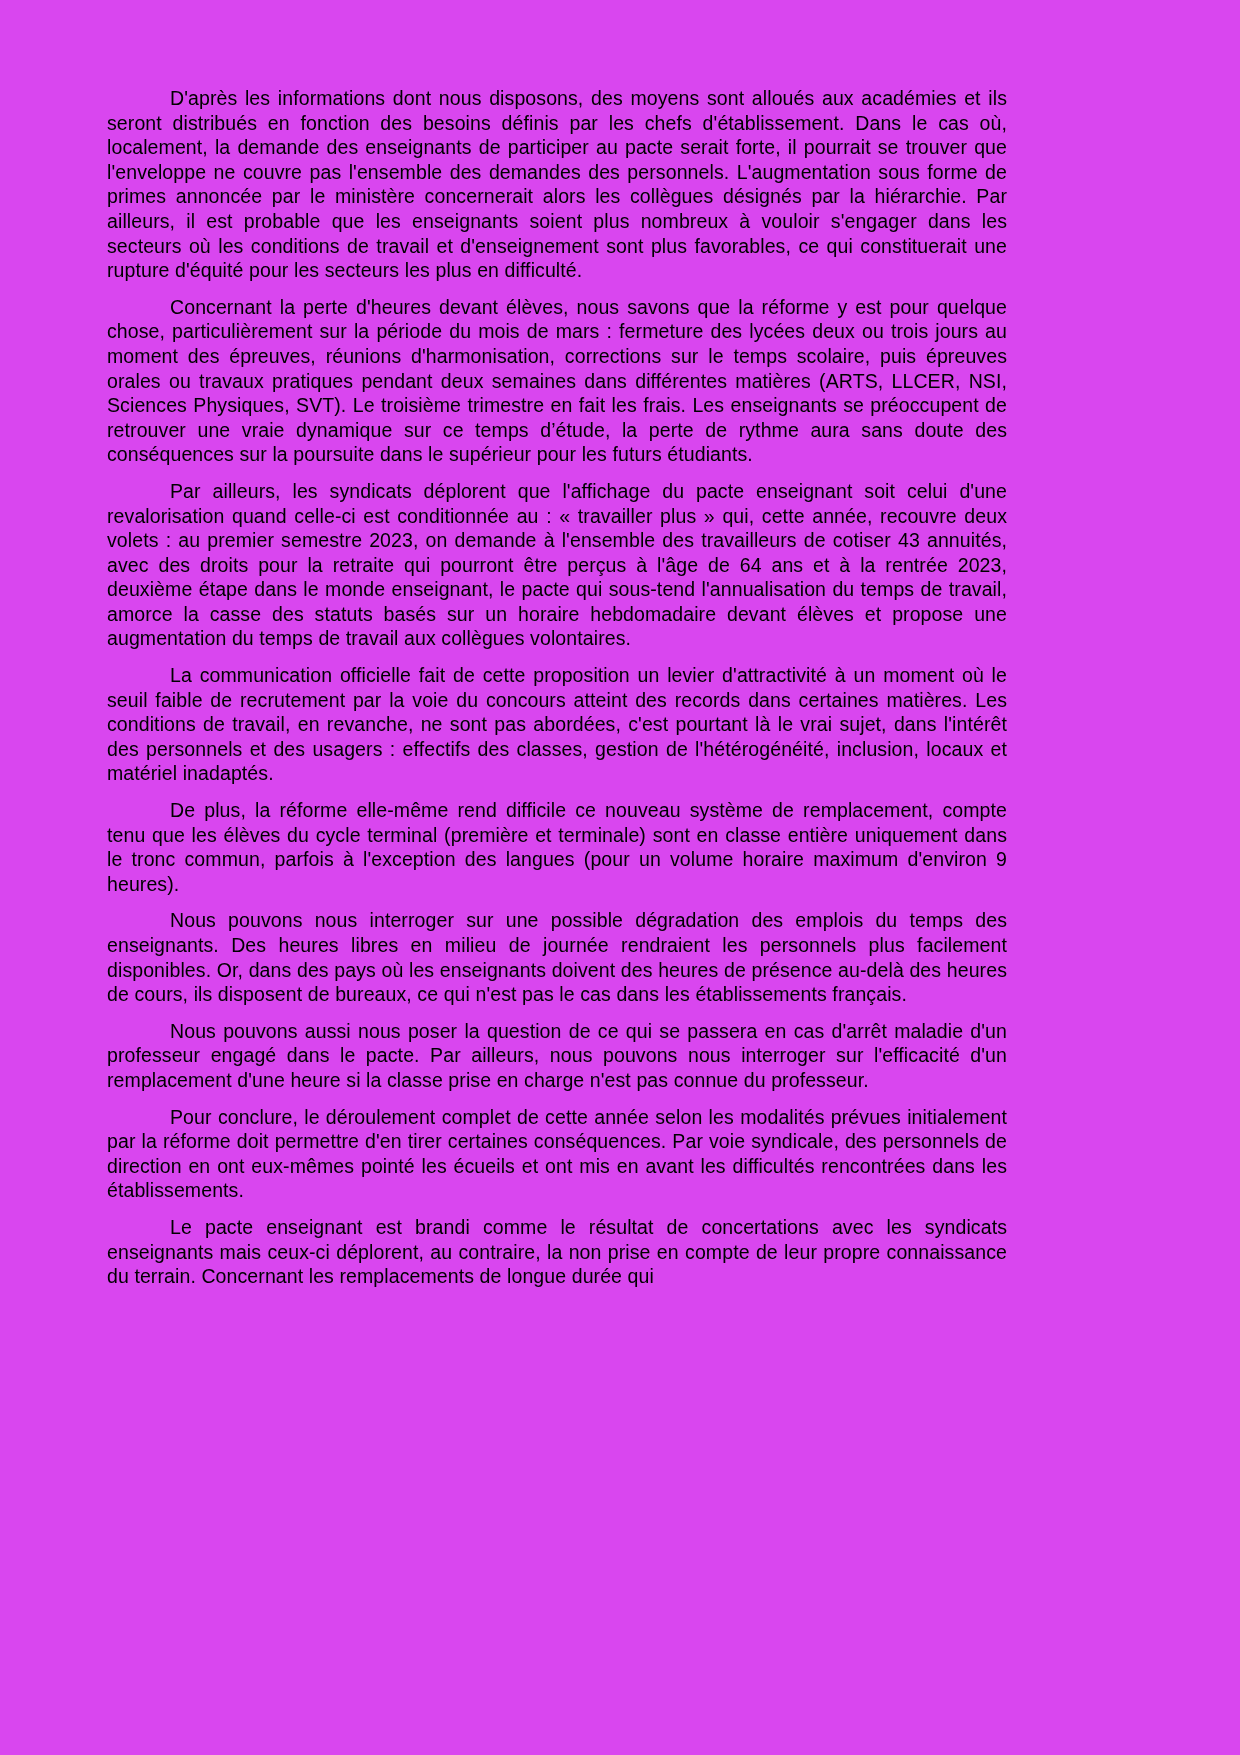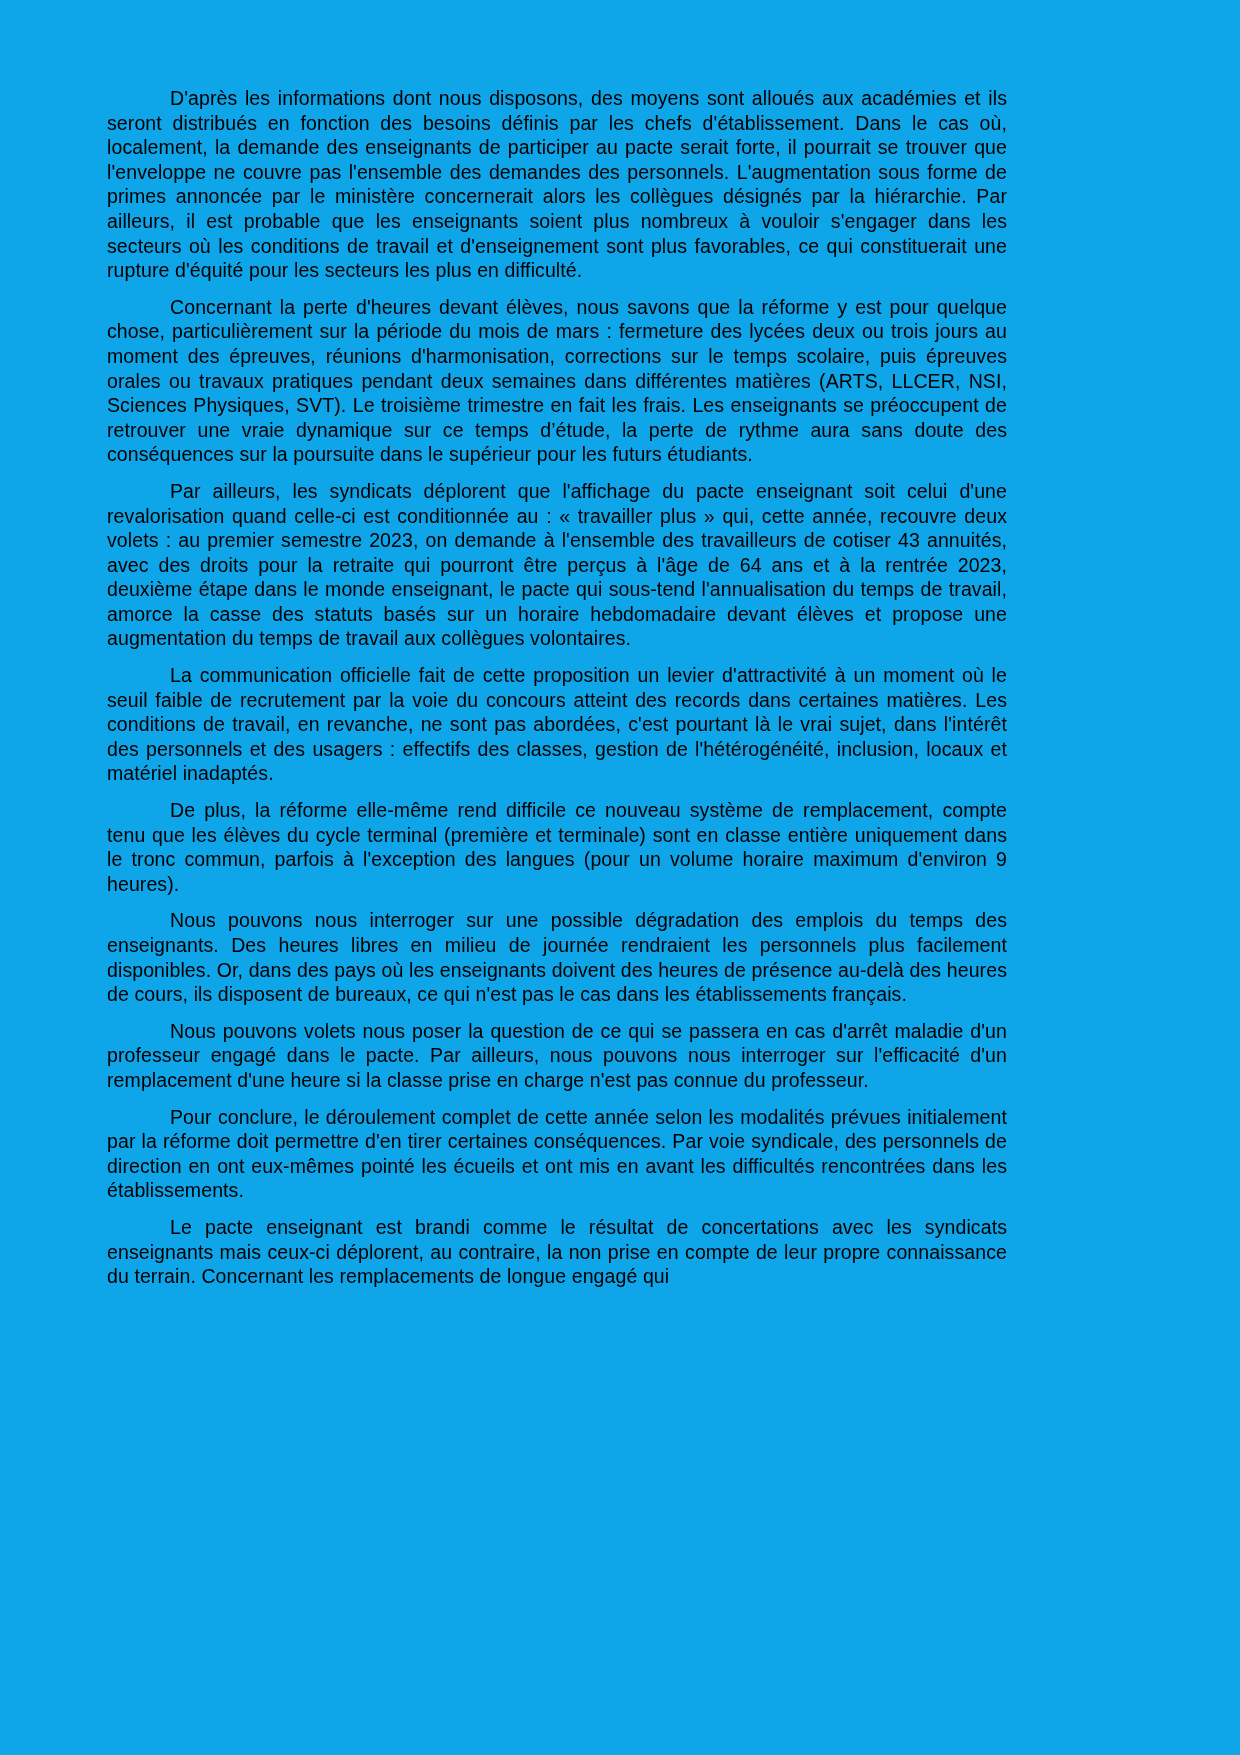--- a/index.html
+++ b/index.html
@@ -4,21 +4,21 @@
 <style>
   html, body {
     margin: 0;
     padding: 0;
     background: #ffffff;
   }
   .page {
     position: relative;
     width: 1240px;
     height: 1755px;
-    background: #0ea5e9;
+    background: #d946ef;
     box-sizing: border-box;
     padding: 86px 233px 0 107px;
     overflow: hidden;
   }
   .para {
     font-family: "Liberation Sans", sans-serif;
     font-size: 19.5px;
     line-height: 24.6px;
     color: #000000;
     text-align: justify;
@@ -30,16 +30,16 @@
 </head>
 <body>
 
 <div class="page">
   <p class="para">D'après les informations dont nous disposons, des moyens sont alloués aux académies et ils seront distribués en fonction des besoins définis par les chefs d'établissement. Dans le cas où, localement, la demande des enseignants de participer au pacte serait forte, il pourrait se trouver que l'enveloppe ne couvre pas l'ensemble des demandes des personnels. L'augmentation sous forme de primes annoncée par le ministère concernerait alors les collègues désignés par la hiérarchie. Par ailleurs, il est probable que les enseignants soient plus nombreux à vouloir s'engager dans les secteurs où les conditions de travail et d'enseignement sont plus favorables, ce qui constituerait une rupture d'équité pour les secteurs les plus en difficulté.</p>
   <p class="para">Concernant la perte d'heures devant élèves, nous savons que la réforme y est pour quelque chose, particulièrement sur la période du mois de mars : fermeture des lycées deux ou trois jours au moment des épreuves, réunions d'harmonisation, corrections sur le temps scolaire, puis épreuves orales ou travaux pratiques pendant deux semaines dans différentes matières (ARTS, LLCER, NSI, Sciences Physiques, SVT). Le troisième trimestre en fait les frais. Les enseignants se préoccupent de retrouver une vraie dynamique sur ce temps d’étude, la perte de rythme aura sans doute des conséquences sur la poursuite dans le supérieur pour les futurs étudiants.</p>
   <p class="para">Par ailleurs, les syndicats déplorent que l'affichage du pacte enseignant soit celui d'une revalorisation quand celle-ci est conditionnée au : « travailler plus » qui, cette année, recouvre deux volets : au premier semestre 2023, on demande à l'ensemble des travailleurs de cotiser 43 annuités, avec des droits pour la retraite qui pourront être perçus à l'âge de 64 ans et à la rentrée 2023, deuxième étape dans le monde enseignant, le pacte qui sous-tend l'annualisation du temps de travail, amorce la casse des statuts basés sur un horaire hebdomadaire devant élèves et propose une augmentation du temps de travail aux collègues volontaires.</p>
   <p class="para">La communication officielle fait de cette proposition un levier d'attractivité à un moment où le seuil faible de recrutement par la voie du concours atteint des records dans certaines matières. Les conditions de travail, en revanche, ne sont pas abordées, c'est pourtant là le vrai sujet, dans l'intérêt des personnels et des usagers : effectifs des classes, gestion de l'hétérogénéité, inclusion, locaux et matériel inadaptés.</p>
   <p class="para">De plus, la réforme elle-même rend difficile ce nouveau système de remplacement, compte tenu que les élèves du cycle terminal (première et terminale) sont en classe entière uniquement dans le tronc commun, parfois à l'exception des langues (pour un volume horaire maximum d'environ 9 heures).</p>
   <p class="para">Nous pouvons nous interroger sur une possible dégradation des emplois du temps des enseignants. Des heures libres en milieu de journée rendraient les personnels plus facilement disponibles. Or, dans des pays où les enseignants doivent des heures de présence au-delà des heures de cours, ils disposent de bureaux, ce qui n'est pas le cas dans les établissements français.</p>
-  <p class="para">Nous pouvons volets nous poser la question de ce qui se passera en cas d'arrêt maladie d'un professeur engagé dans le pacte. Par ailleurs, nous pouvons nous interroger sur l'efficacité d'un remplacement d'une heure si la classe prise en charge n'est pas connue du professeur.</p>
+  <p class="para">Nous pouvons aussi nous poser la question de ce qui se passera en cas d'arrêt maladie d'un professeur engagé dans le pacte. Par ailleurs, nous pouvons nous interroger sur l'efficacité d'un remplacement d'une heure si la classe prise en charge n'est pas connue du professeur.</p>
   <p class="para">Pour conclure, le déroulement complet de cette année selon les modalités prévues initialement par la réforme doit permettre d'en tirer certaines conséquences. Par voie syndicale, des personnels de direction en ont eux-mêmes pointé les écueils et ont mis en avant les difficultés rencontrées dans les établissements.</p>
-  <p class="para">Le pacte enseignant est brandi comme le résultat de concertations avec les syndicats enseignants mais ceux-ci déplorent, au contraire, la non prise en compte de leur propre connaissance du terrain. Concernant les remplacements de longue engagé qui</p>
+  <p class="para">Le pacte enseignant est brandi comme le résultat de concertations avec les syndicats enseignants mais ceux-ci déplorent, au contraire, la non prise en compte de leur propre connaissance du terrain. Concernant les remplacements de longue durée qui</p>
 </div>
 
 </body></html>

